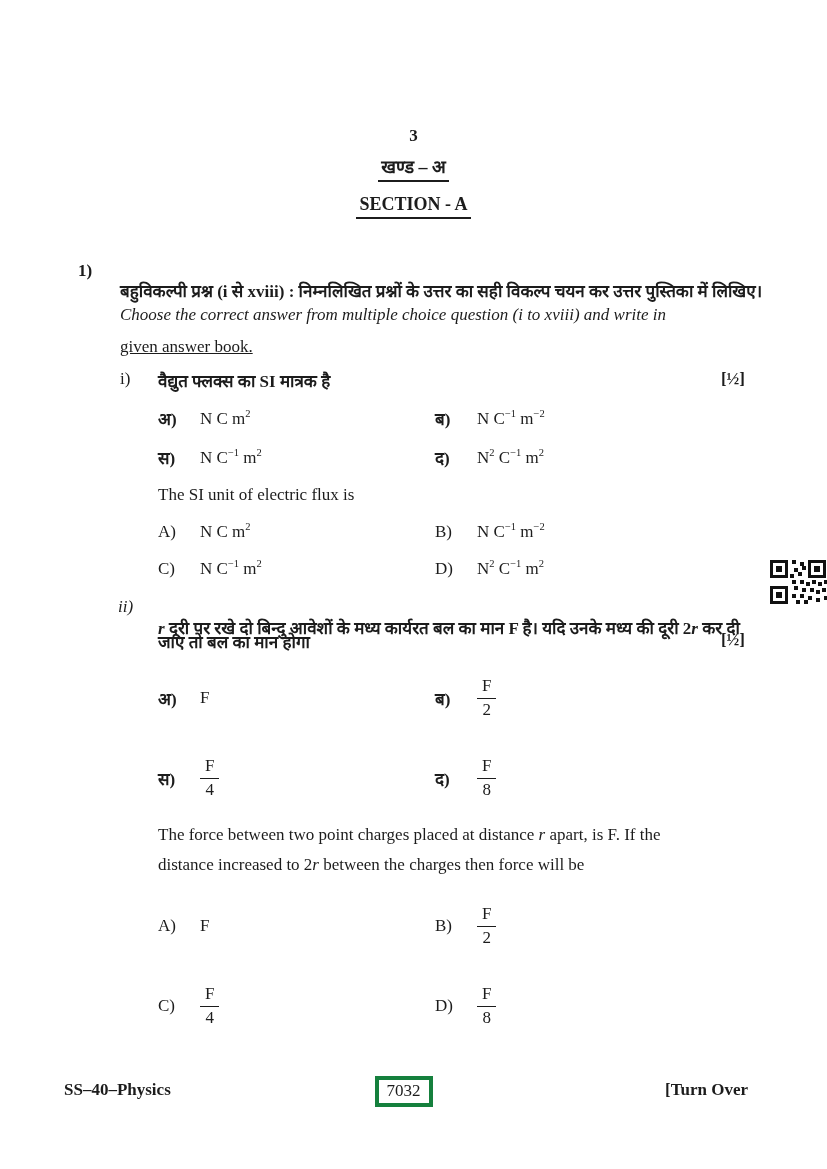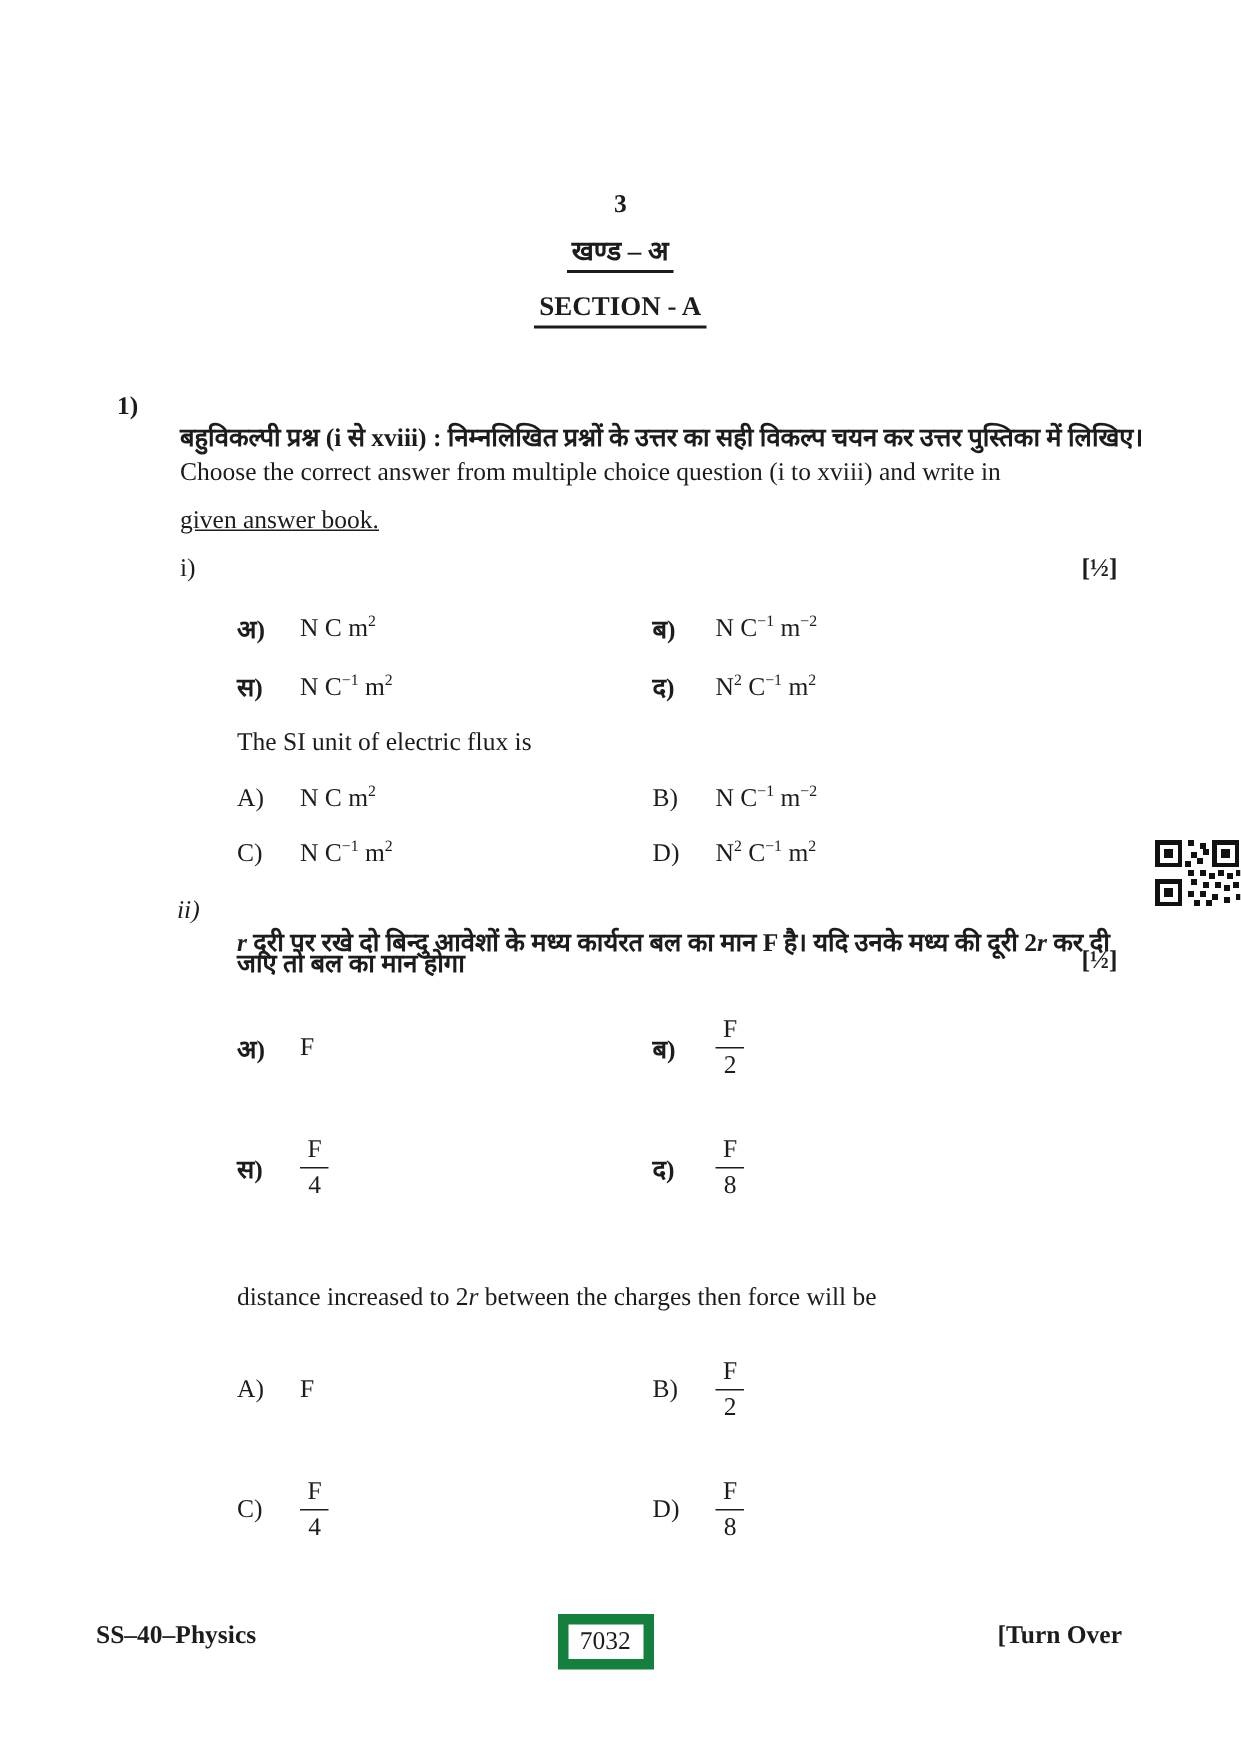--- a/index.html
+++ b/index.html
@@ -20,44 +20,45 @@
   sup { font-size:62%; line-height:0; }
   .opt { position:absolute; display:flex; align-items:center; }
   .opt-label { display:inline-block; width:42px; flex:0 0 42px; font-weight:bold; }
   .opt-label.en { font-weight:normal; }
   .frac { display:inline-block; text-align:center; line-height:1.18; }
   .frac .num { display:block; border-bottom:1.5px solid #1c1c1c; padding:0 5px 1px 5px; }
   .frac .den { display:block; padding-top:1px; }
   .qr { position:absolute; top:560px; left:770px; width:60px; height:44px; }
   .footer-item { position:absolute; top:1080px;text-align:right; }
   .footer-box {
-    display:inline-block; border:7px solid #15803d; padding:1px 8px 2px 8px;
+    display:inline-block; border:4px solid #15803d; padding:1px 8px 2px 8px;
     background:#fff;
   }
   .nowrapline { white-space:nowrap; }
 </style>
 </head>
 <body>
 
 <div class="page">
 
   <div class="abs center bold" style="top:126px;">3</div>
   <div class="abs center sec" style="top:194px;">
     <span class="underlined">SECTION - A</span>
   </div>
   <div class="abs center sec" style="top:154px;">
     <span class="underlined hi">खण्ड – अ</span>
   </div>
 
   <div class="abs qnum" style="top:261px; left:78px;">1)</div>
   <div class="abs hi" style="top:261px; left:120px; width:648px; line-height:22px;margin-top:20px;">बहुविकल्पी प्रश्न (i से xviii) :  निम्नलिखित प्रश्नों के उत्तर का सही विकल्प चयन कर उत्तर पुस्तिका में लिखिए।</div>
-  <div class="abs" style="top:305px; left:120px;">Choose the correct answer from multiple choice question (i to xviii) and write in</div>
+  <div class="abs" style="top:305px; left:120px;font-style:italic;">Choose the correct answer from multiple choice question (i to xviii) and write in</div>
   <div class="abs" style="top:337px; left:120px;text-decoration:underline;">given answer book.</div>
 
   <div class="abs" style="top:369px; left:120px;">i)</div>
+  <div class="abs hi" style="top:369px; left:158px;">वैद्युत फ्लक्स का SI मात्रक है</div>
   <div class="marks" style="top:369px;">[½]</div>
 
   <div class="opt" style="top:407px; left:158px;">
     <span class="opt-label">अ)</span>
     <span><span>N C m</span><sup>2</sup></span>
   </div>
   <div class="opt" style="top:407px; left:435px;">
     <span class="opt-label">ब)</span>
     <span><span>N C</span><sup>−1</sup><span> m</span><sup>−2</sup></span>
   </div>
@@ -147,20 +148,21 @@
   </div>
   <div class="opt" style="top:750px; left:158px; height:56px;">
     <span class="opt-label">स)</span>
     <span><span class="frac"><span class="num">F</span><span class="den">4</span></span></span>
   </div>
   <div class="opt" style="top:750px; left:435px; height:56px;">
     <span class="opt-label">द)</span>
     <span><span class="frac"><span class="num">F</span><span class="den">8</span></span></span>
   </div>
 
+  <div class="abs" style="top:825px; left:158px;"><span>The force between two point charges placed at distance </span><span style="font-style: italic;">r</span><span> apart, is F. If the</span></div>
   <div class="abs" style="top:855px; left:158px;"><span>distance increased to 2</span><span style="font-style: italic;">r</span><span> between the charges then force will be</span></div>
 
   <div class="opt" style="top:900px; left:158px; height:52px;">
     <span class="opt-label en">A)</span>
     <span>F</span>
   </div>
   <div class="opt" style="top:900px; left:435px; height:52px;">
     <span class="opt-label en">B)</span>
     <span><span class="frac"><span class="num">F</span><span class="den">2</span></span></span>
   </div>

